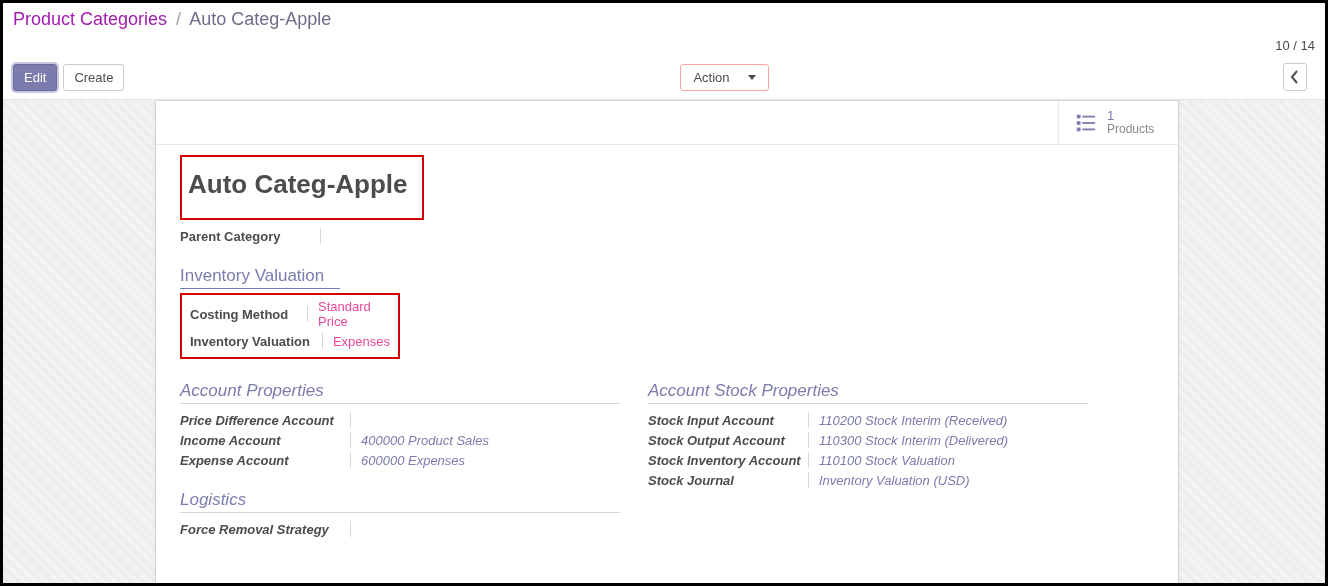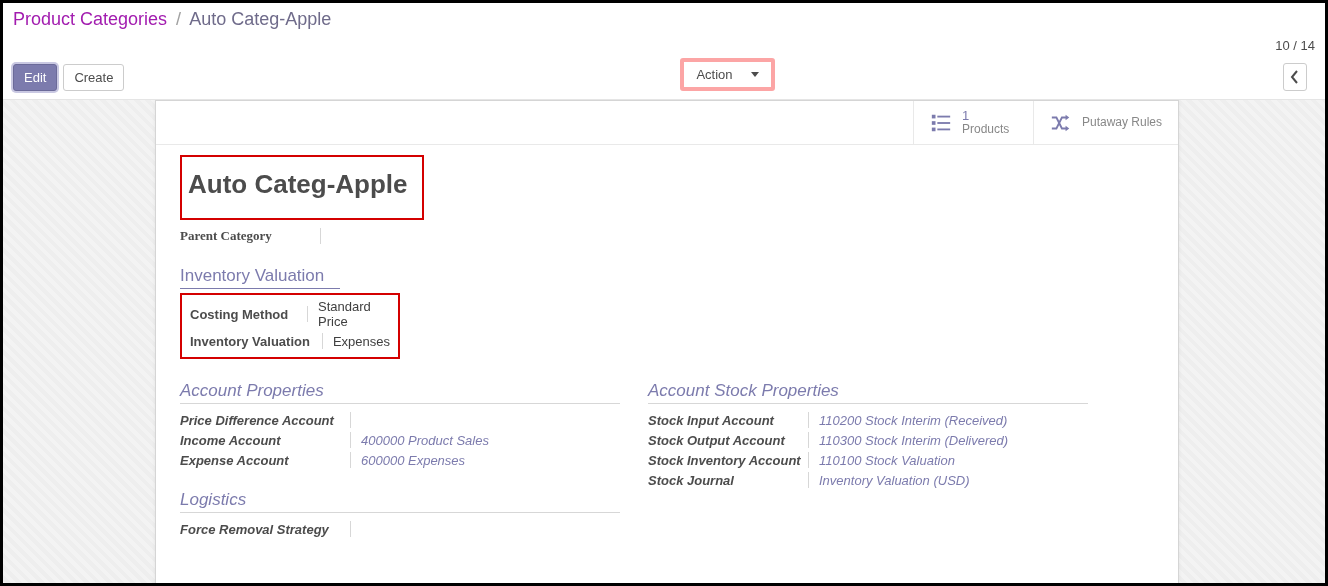--- a/index.html
+++ b/index.html
@@ -46,21 +46,21 @@
     cursor: pointer;
   }
   .btn-primary {
     background: #7c7bad;
     color: #fff;
     border: 1px solid #6b6a99;
     box-shadow: 0 0 0 2px #c9c8e2;
   }
   .dropdown-btn {
     padding: 5px 12px;
-    border: 4px solid #fca5a5;
+    border: 1px solid #fca5a5;
     background: #fff;
     border-radius: 3px;
     margin-left: 550px;
     display: inline-flex;
     align-items: center;
     gap: 18px;
     cursor: pointer;
     margin-top: 12px;
   }
   .caret {
@@ -127,21 +127,21 @@
     font-size: 26px;
     font-weight: bold;
     color: #4c4c4c;
     margin: 8px 0 12px 0;
     display: inline-block;
   }
   .red-box { border: 2px solid #d40000; padding: 4px 14px 6px 6px; display: inline-block; }
   .field-row { display: flex; align-items: center; margin-bottom: 4px; }
   .field-label { font-weight: bold; color: #4c4c4c; width: 140px; }
   .field-sep { border-left: 1px solid #d7d7d7; height: 16px; margin-right: 10px; }
-  .field-value { color: #404040; }
+  .field-value { color: #ec4899; }
   .field-value.link { color: #7c7bad; }
   .section-title {
     color: #7c7bad;
     font-size: 17px;
     border-bottom: 1px solid #d7d7d7;
     padding-bottom: 2px;
     margin: 22px 0 8px 0;
     font-weight: 500;
   }
   .inv-box {
@@ -192,39 +192,30 @@
           <rect x="2" y="10" width="4" height="4"></rect>
             <rect x="8" y="11" width="14" height="2"></rect>
           <rect x="2" y="17" width="4" height="4"></rect>
             <rect x="8" y="18" width="14" height="2"></rect>
         </svg>
         <div class="stat-text">
           <span class="num">1</span>
           <span class="lbl">Products</span>
         </div>
       </div>
-      <div class="stat-btn">
-        <svg viewBox="0 0 24 24">
-          <path d="M2 6h5l6 12h5M2 18h5l6-12h5" stroke="#7c7bad" stroke-width="2" fill="none"></path>
-          <path d="M17 3l4 3-4 3zM17 15l4 3-4 3z" fill="#7c7bad"></path>
-        </svg>
-        <div class="stat-text">
-          <span class="lbl">Putaway Rules</span>
-        </div>
-      </div>
     </div>
 
     <div class="sheet-inner">
       
       <div class="red-box">
         <h1 class="title">Auto Categ-Apple</h1>
       </div>
 
       
-      <div class="field-row" style="margin-top:8px;font-family:Liberation Serif, serif;">
+      <div class="field-row" style="margin-top:8px;">
         <span class="field-label">Parent Category</span>
         <span class="field-sep"></span>
         <span class="field-value"></span>
       </div>
 
       
       <div class="section-title" style="border-bottom:1px solid #7c7bad; width:160px;">Inventory Valuation</div>
       <div class="inv-box">
         <div class="field-row">
           <span class="field-label">Costing Method</span>

